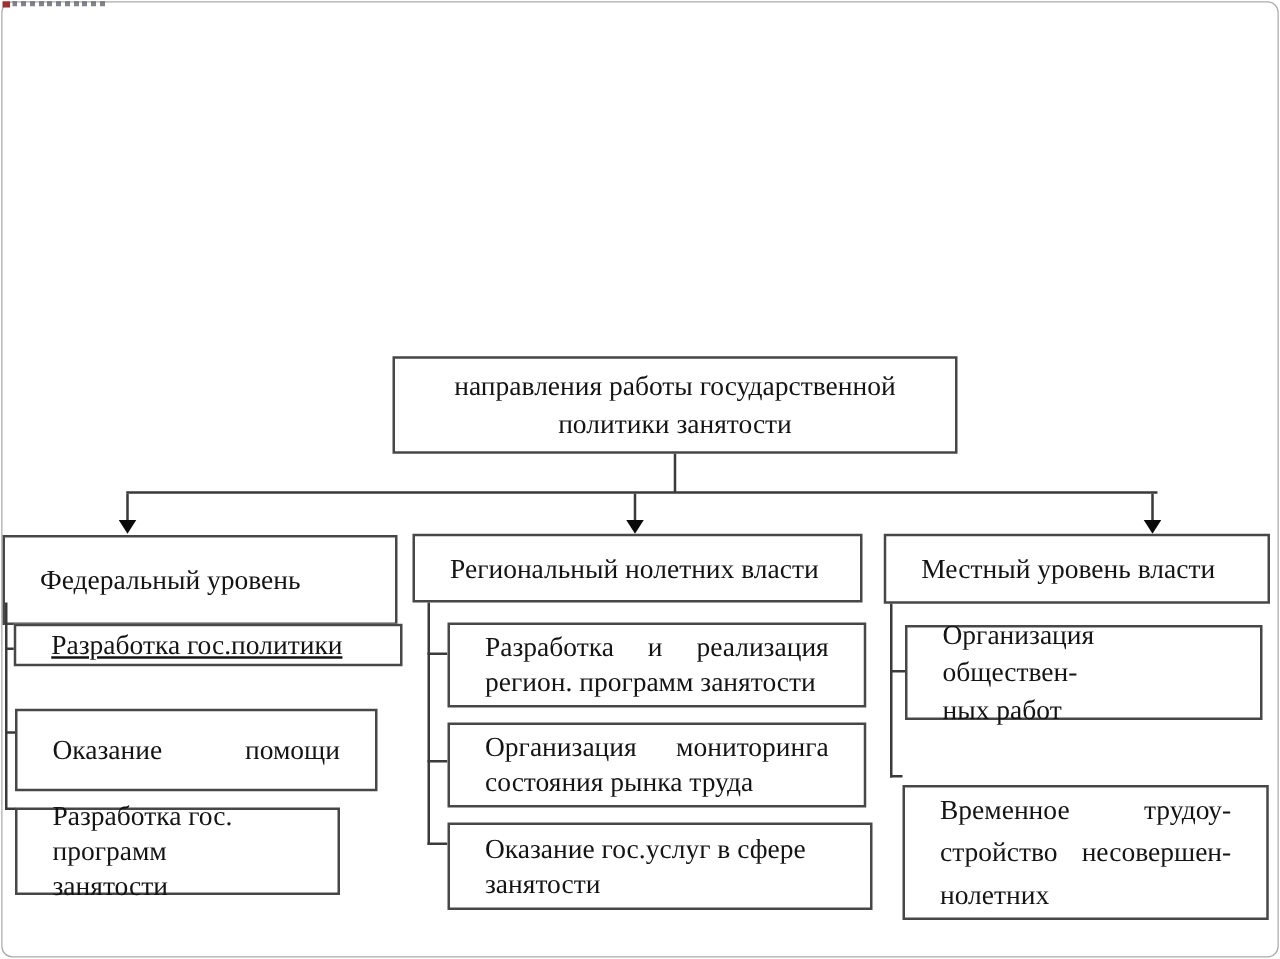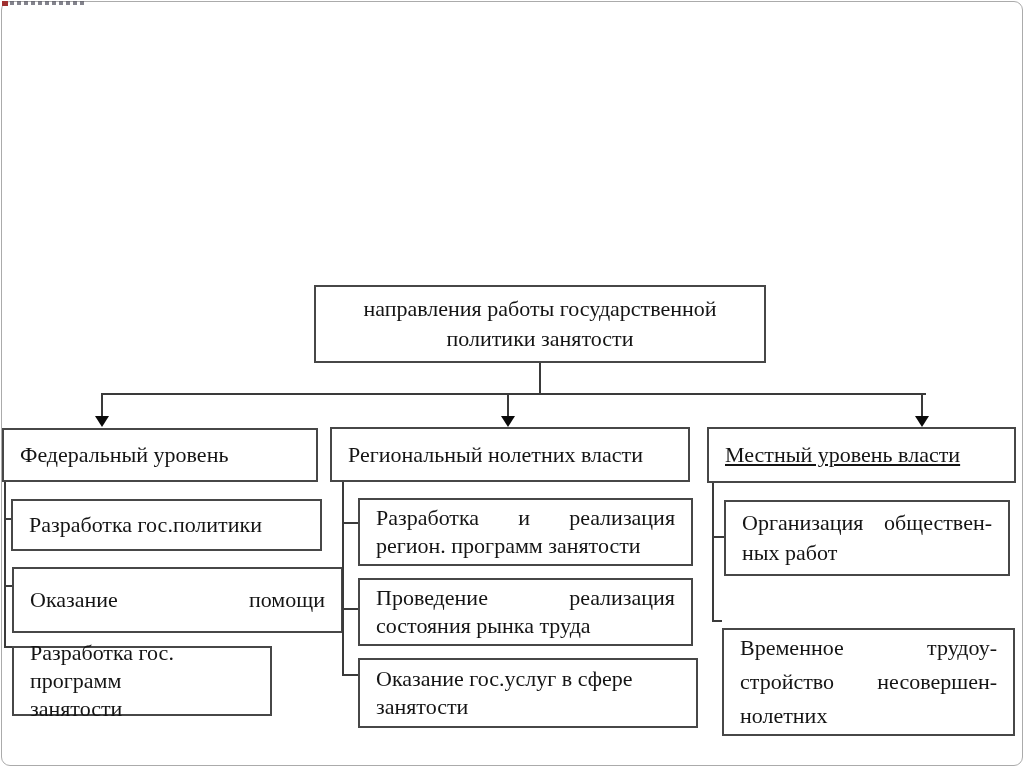--- a/index.html
+++ b/index.html
@@ -10,40 +10,40 @@
   }
   .frame{position:absolute;inset:1px;border:1px solid #ababab;border-radius:9px;pointer-events:none;}
   .corner-red{position:absolute;left:2px;top:1px;width:6px;height:5px;background:#a03030;}
   .corner-smudge{
     position:absolute;left:10px;top:1px;width:74px;height:4px;opacity:.75;
     background:repeating-linear-gradient(90deg,#5a5a66 0 4px,rgba(255,255,255,0) 4px 7px);
   }
   .box{
     position:absolute;box-sizing:border-box;background:#fff;
     border:2px solid #474747;display:flex;flex-direction:column;justify-content:center;
-    padding:4px 16px;font-size:22px;line-height:28px;
+    padding:4px 28px;font-size:22px;line-height:28px;
   }
   .box .ln{width:100%;}
   .jline{text-align:justify;text-align-last:justify;}
   .center{text-align:center;}
   .vline,.hline,.stub{position:absolute;background:#3a3a3a;}
   .arrowhead{
     position:absolute;width:0;height:0;
     border-left:7px solid transparent;border-right:7px solid transparent;
     border-top:11px solid #0a0a0a;
   }
   
   #root-box{left:314px;top:285px;width:452px;height:78px;line-height:30px;}
   
-  #hdr-0{left:2px;top:428px;width:316px;height:54px;}
+  #hdr-0{left:2px;top:428px;width:316px;height:72px;}
   #hdr-1{left:330px;top:427px;width:360px;height:55px;}
-  #hdr-2{left:707px;top:427px;width:309px;height:56px;text-decoration:underline;}
+  #hdr-2{left:707px;top:427px;width:309px;height:56px;}
   
-  #n-0-0{left:11px;top:499px;width:311px;height:52px;}
-  #n-0-1{left:12px;top:567px;width:331px;height:66px;}
+  #n-0-0{left:11px;top:499px;width:311px;height:34px;text-decoration:underline;}
+  #n-0-1{left:12px;top:567px;width:290px;height:66px;}
   #n-0-2{left:12px;top:646px;width:260px;height:70px;}
   
   #n-1-0{left:358px;top:498px;width:335px;height:68px;}
   #n-1-1{left:358px;top:578px;width:335px;height:68px;}
   #n-1-2{left:358px;top:658px;width:340px;height:70px;}
   
   #n-2-0{left:724px;top:500px;width:286px;height:76px;line-height:30px;}
   #n-2-1{left:722px;top:598px;width:293px;height:108px;line-height:34px;margin-top:30px;}
 </style>
 </head>
@@ -101,21 +101,21 @@
   <div class="vline" style="left:342px;top:482px;width:2px;height:194px;"></div>
   <div class="stub" style="left:342px;top:522px;width:16px;height:2px;"></div>
   <div class="stub" style="left:342px;top:608px;width:16px;height:2px;"></div>
   <div class="stub" style="left:342px;top:674px;width:16px;height:2px;"></div>
 
   <div class="box" id="n-1-0">
     <div class="ln jline">Разработка и реализация</div>
     <div class="ln">регион. программ занятости</div>
   </div>
   <div class="box" id="n-1-1">
-    <div class="ln jline">Проведение реализация</div>
+    <div class="ln jline">Организация мониторинга</div>
     <div class="ln">состояния рынка труда</div>
   </div>
   <div class="box" id="n-1-2">
     <div class="ln">Оказание гос.услуг в сфере</div>
     <div class="ln">занятости</div>
   </div>
 
   <div class="vline" style="left:712px;top:483px;width:2px;height:139px;"></div>
   <div class="stub" style="left:712px;top:536px;width:12px;height:2px;"></div>
   <div class="stub" style="left:712px;top:620px;width:10px;height:2px;"></div>

